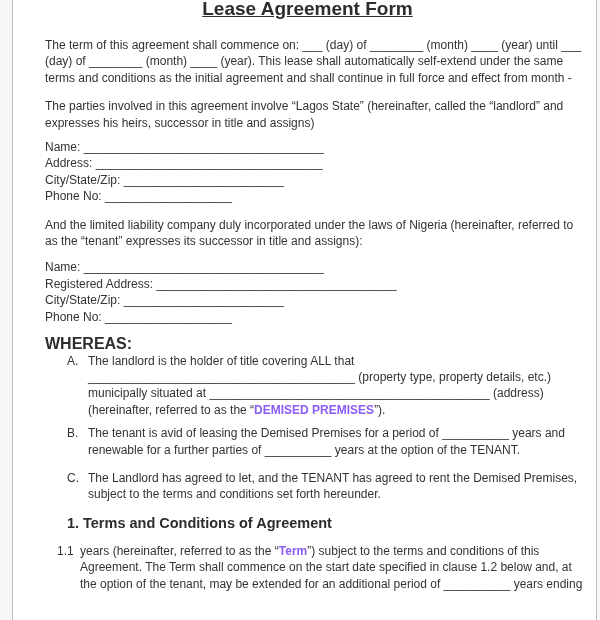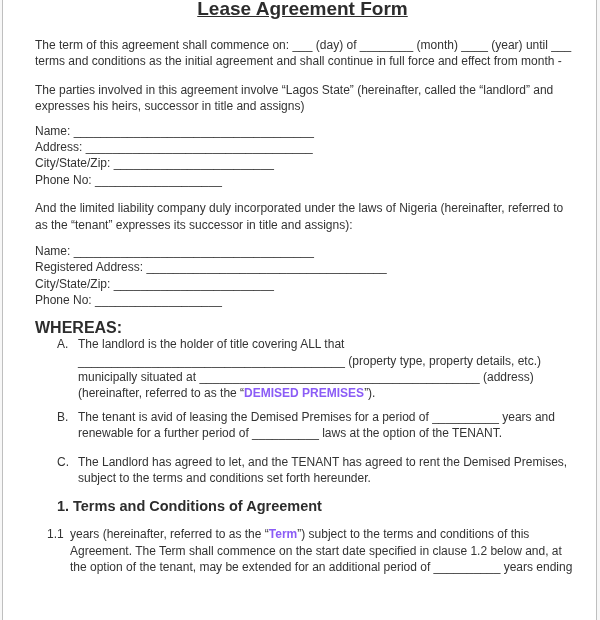--- a/index.html
+++ b/index.html
@@ -5,21 +5,21 @@
   html, body { margin: 0; padding: 0; }
   body {
     width: 600px; height: 620px;
     background: #f7f7f7;
     font-family: "Liberation Sans", sans-serif;
     color: #333;
     overflow: hidden;
   }
   .sheet {
     box-sizing: border-box;
-    margin-left: 2px; margin-right: 3px;
+    margin-left: 12px; margin-right: 3px;
     height: 620px;
     background: #ffffff;
     border-left: 1px solid #bfbfbf;
     border-right: 1px solid #bfbfbf;
     padding: 0 26px 0 32px;
     overflow: hidden;
   }
   .doc-title {
     margin-top: -3px;
     text-align: center;
@@ -77,20 +77,21 @@
 </style>
 </head>
 <body>
 
 <div class="sheet">
 
   <div class="doc-title">Lease Agreement Form</div>
 
   <div class="para mt-intro">
     <div>The term of this agreement shall commence on: ___ (day) of ________ (month) ____ (year) until ___</div>
+    <div>(day) of ________ (month) ____ (year). This lease shall automatically self-extend under the same</div>
     <div>terms and conditions as the initial agreement and shall continue in full force and effect from month -</div>
   </div>
 
   <div class="para mt-p">
     <div>The parties involved in this agreement involve “Lagos State” (hereinafter, called the “landlord” and</div>
     <div>expresses his heirs, successor in title and assigns)</div>
   </div>
 
   <div class="fields mt-f1">
     <div class="field-row"><span>Name:</span><span> ____________________________________</span></div>
@@ -120,21 +121,21 @@
       <div>________________________________________ (property type, property details, etc.)</div>
       <div>municipally situated at __________________________________________ (address)</div>
       <div><span>(hereinafter, referred to as the “</span><span class="b">DEMISED PREMISES</span><span>”).</span></div>
     </div>
   </div>
 
   <div class="list-item mt-itemB">
     <div class="marker">B.</div>
     <div class="itext">
       <div>The tenant is avid of leasing the Demised Premises for a period of __________ years and</div>
-      <div>renewable for a further period of __________ laws at the option of the TENANT.</div>
+      <div>renewable for a further parties of __________ years at the option of the TENANT.</div>
     </div>
   </div>
 
   <div class="list-item mt-itemC">
     <div class="marker">C.</div>
     <div class="itext">
       <div>The Landlord has agreed to let, and the TENANT has agreed to rent the Demised Premises,</div>
       <div>subject to the terms and conditions set forth hereunder.</div>
     </div>
   </div>

